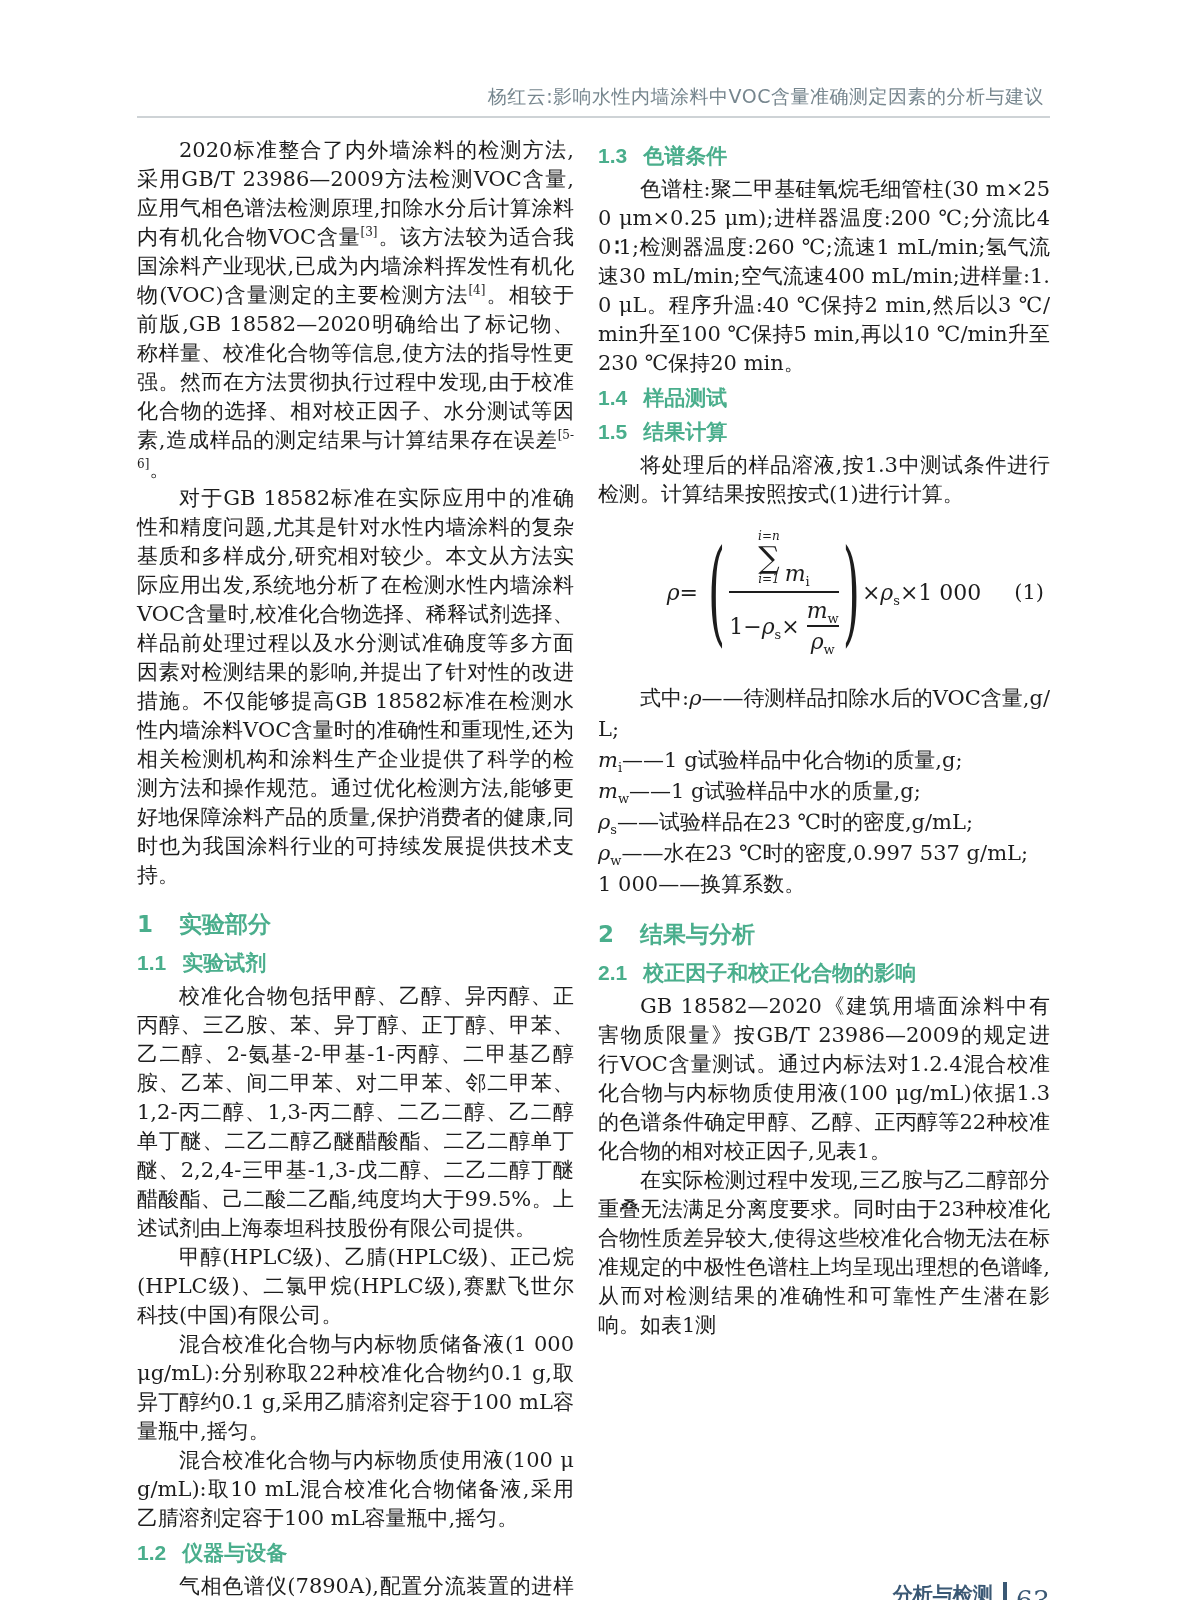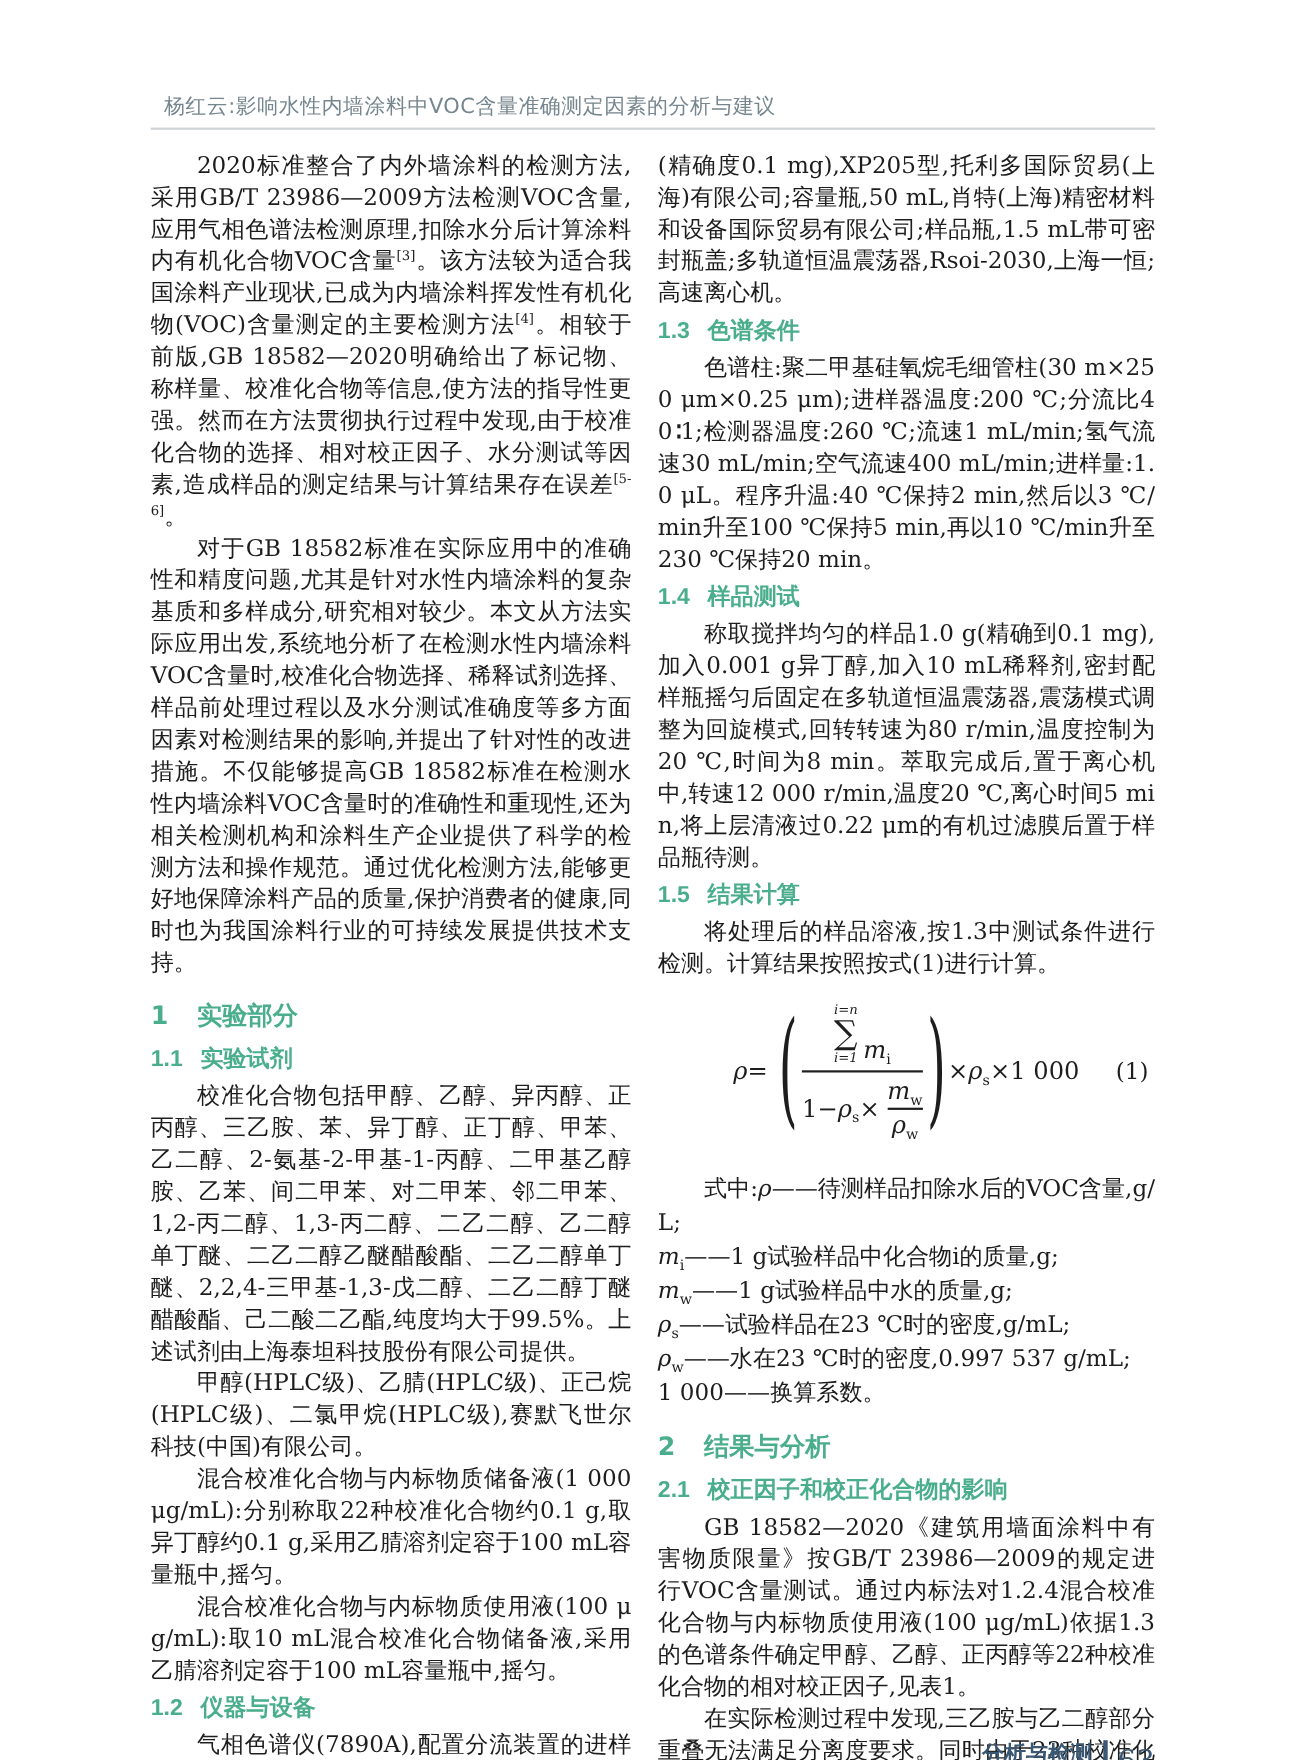--- a/index.html
+++ b/index.html
@@ -2,21 +2,21 @@
 <html><head>
 <meta charset="utf-8">
 <style>
   html,body { margin:0; padding:0; background:#ffffff; }
   .page {
     position:relative; width:1187px; height:1600px; background:#ffffff;
     font-family:"DejaVu Serif","Liberation Serif",serif; color:#1d1d1d; overflow:hidden;
   }
   
   .running-head {
-    position:absolute; top:84px; left:149px; width:913px; 
+    position:absolute; top:84px; left:131px; width:913px; text-align:right;
     font-family:"DejaVu Sans","Liberation Sans",sans-serif;
     font-size:19px; color:#76868e; letter-spacing:0.5px;
   }
   .head-rule { position:absolute; top:116px; left:137px; width:913px; height:2px; background:#ced3d6; }
 
   
   .col { position:absolute; top:136px; }
   .col-left  { left:137px; width:437px; }
   .col-right { left:598px; width:452px; }
 
@@ -93,29 +93,27 @@
     <p class="body">甲醇(HPLC级)、乙腈(HPLC级)、正己烷(HPLC级)、二氯甲烷(HPLC级),赛默飞世尔科技(中国)有限公司。</p>
     <p class="body">混合校准化合物与内标物质储备液(1 000 μg/mL):分别称取22种校准化合物约0.1 g,取异丁醇约0.1 g,采用乙腈溶剂定容于100 mL容量瓶中,摇匀。</p>
     <p class="body">混合校准化合物与内标物质使用液(100 μg/mL):取10 mL混合校准化合物储备液,采用乙腈溶剂定容于100 mL容量瓶中,摇匀。</p>
 
     <div class="subsec"><span class="num">1.2</span><span>仪器与设备</span></div>
 
     <p class="body">气相色谱仪(7890A),配置分流装置的进样口(汽化室内衬可更换)、毛细管色谱柱、火焰离子化检测器(FID),灵敏度0.01 kPa,美国安捷伦;电子分析天平</p>
   </div>
 
   <div class="col col-right">
-    <p class="body noindent">(精确度0.1 mg),XP205型,托利多国际贸易(上海)有限公司;容量瓶,50 mL,肖特(上海)精密材料和设备国际贸易有限公司;样品瓶,1.5 mL带可密封瓶盖;多轨道恒温震荡器,Rsoi-2030,上海一恒;高速离心机。</p>
 
     <div class="subsec"><span class="num">1.3</span><span>色谱条件</span></div>
 
     <p class="body">色谱柱:聚二甲基硅氧烷毛细管柱(30 m×250 μm×0.25 μm);进样器温度:200 ℃;分流比40∶1;检测器温度:260 ℃;流速1 mL/min;氢气流速30 mL/min;空气流速400 mL/min;进样量:1.0 μL。程序升温:40 ℃保持2 min,然后以3 ℃/min升至100 ℃保持5 min,再以10 ℃/min升至230 ℃保持20 min。</p>
 
     <div class="subsec"><span class="num">1.4</span><span>样品测试</span></div>
 
-    <p class="body">称取搅拌均匀的样品1.0 g(精确到0.1 mg),加入0.001 g异丁醇,加入10 mL稀释剂,密封配样瓶摇匀后固定在多轨道恒温震荡器,震荡模式调整为回旋模式,回转转速为80 r/min,温度控制为20 ℃,时间为8 min。萃取完成后,置于离心机中,转速12 000 r/min,温度20 ℃,离心时间5 min,将上层清液过0.22 μm的有机过滤膜后置于样品瓶待测。</p>
 
     <div class="subsec"><span class="num">1.5</span><span>结果计算</span></div>
 
     <p class="body">将处理后的样品溶液,按1.3中测试条件进行检测。计算结果按照按式(1)进行计算。</p>
 
     <div class="eq-wrap">
       <div class="eq-row">
         <span class="eq-lhs"><i>ρ</i><span>=</span></span>
         <span class="paren">(</span>
         <span class="bigfrac">

